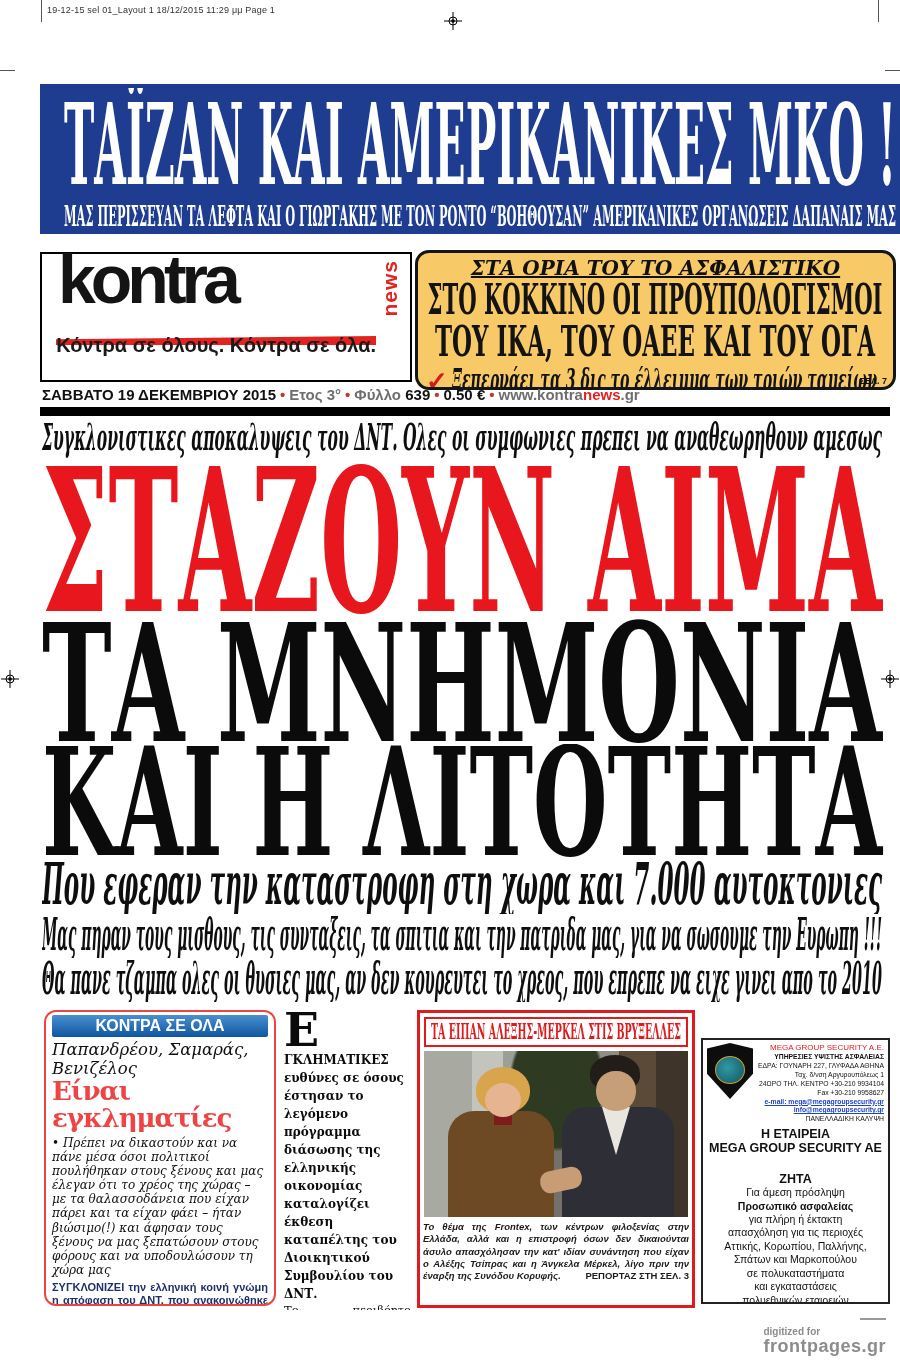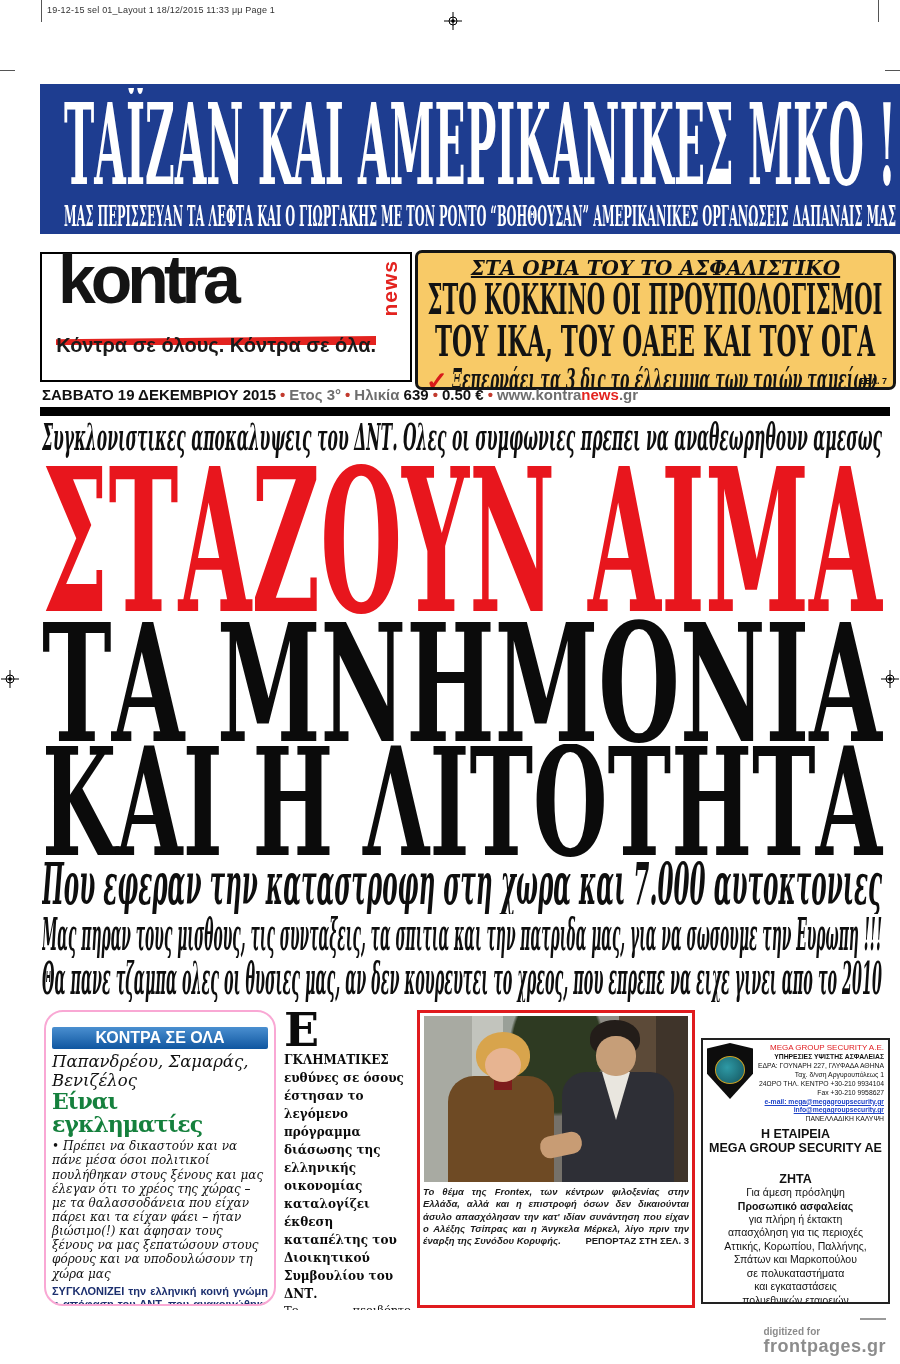--- a/index.html
+++ b/index.html
@@ -21,41 +21,41 @@
   
   .logo-box{position:absolute;left:40px;top:252px;width:368px;height:126px;border:2px solid #000;background:#fff;}
   .logo-word{position:absolute;left:16px;top:-14px;font-weight:bold;font-size:68px;letter-spacing:-5px;color:#141414;}
   .logo-news{position:absolute;right:8px;top:6px;color:#e3231f;writing-mode:vertical-rl;transform:rotate(180deg);
              font-size:21px;font-weight:bold;letter-spacing:1px;}
   .logo-rule{position:absolute;left:14px;right:34px;top:82px;height:9px;background:#e3231f;
              clip-path:polygon(0 35%,100% 0,100% 100%,0 100%);}
   .logo-tagline{position:absolute;right:34px;top:80px;font-weight:bold;font-size:20px;color:#1a1a1a;}
   
   .insurance{position:absolute;left:415px;top:250px;width:475px;height:134px;background:#f8ca67;
-             border:3px solid #151515;border-radius:7px;text-align:center;overflow:hidden;}
+             border:3px solid #151515;border-radius:14px;text-align:center;overflow:hidden;}
   .ins-kicker{font-family:"DejaVu Serif",serif;font-style:italic;font-weight:bold;font-size:20px;
               text-decoration:underline;color:#111;margin-top:3px;}
   .ins-note-row{display:flex;align-items:center;justify-content:flex-start;padding-left:8px;}
   .ins-check{color:#d81a1a;font-size:26px;font-weight:bold;line-height:1;margin-right:4px;}
   .ins-ref{position:absolute;right:6px;bottom:1px;font-size:9px;font-weight:bold;color:#111;}
   
   .dateline{position:absolute;left:42px;top:386px;width:848px;font-size:15px;font-weight:bold;color:#111;}
   .dl-sec{color:#6e6e6e;}
   .dl-b{color:#c23a2e;padding:0 4px;}
   .dl-news{color:#e3231f;}
   .rule-black{position:absolute;left:40px;top:407px;width:850px;height:9px;background:#000;}
   
   .abs{position:absolute;}
   
-  .kontra-box{position:absolute;left:44px;top:1010px;width:232px;height:296px;border:2px solid #f9a8d4;
-              border-radius:19px;padding:15px 6px;box-sizing:border-box;overflow:hidden;background:#fff;}
+  .kontra-box{position:absolute;left:44px;top:1010px;width:232px;height:296px;border:2px solid #ef4444;
+              border-radius:12px;padding:3px 6px;box-sizing:border-box;overflow:hidden;background:#fff;}
   .kontra-header{background:linear-gradient(#4a8fd0,#0f56a0);color:#fff;font-weight:bold;font-size:16px;
                  text-align:center;padding:2px 0;border-radius:2px;}
   .kontra-names{font-family:"DejaVu Serif",serif;font-style:italic;font-size:16.5px;color:#111;margin-top:3px;}
-  .kontra-title{font-family:"DejaVu Serif",serif;font-weight:bold;font-size:22px;letter-spacing:-1px;color:#15803d;line-height:1.05;}
+  .kontra-title{font-family:"DejaVu Serif",serif;font-weight:bold;font-size:26px;letter-spacing:-1px;color:#ef4444;line-height:1.05;}
   .kontra-bullet-p{font-family:"DejaVu Serif",serif;font-style:italic;font-size:12px;line-height:1.18;color:#111;margin-top:3px;}
   .kontra-strong{font-size:11px;line-height:1.2;font-weight:bold;color:#1c2f6e;margin-top:4px;text-align:justify;}
   .imf{position:absolute;left:284px;top:1010px;width:127px;height:300px;overflow:hidden;}
   .imf-dropcap{float:left;font-family:"DejaVu Serif",serif;font-weight:bold;font-size:46px;line-height:.82;
                margin:2px 3px 0 0;color:#0b0b0b;}
   .imf-lead{font-family:"DejaVu Serif",serif;font-weight:bold;font-size:12px;line-height:1.16;color:#0b0b0b;text-align:justify;}
   .imf-body{font-family:"DejaVu Serif",serif;font-size:11.5px;line-height:1.16;color:#111;text-align:justify;margin-top:2px;}
   .meeting{position:absolute;left:417px;top:1010px;width:278px;height:298px;border:3px solid #e01b1e;
            box-sizing:border-box;background:#fff;padding:3px;overflow:hidden;}
   .meeting-header{border:2px solid #e01b1e;margin:1px 1px 4px;text-align:center;line-height:0;}
@@ -91,21 +91,21 @@
              font-family:"Liberation Sans",sans-serif;}
   .digitized .l1{font-size:10px;}
   .digitized .l2{font-size:18px;letter-spacing:.5px;}
   .dig-dash{position:absolute;right:14px;bottom:44px;width:26px;height:2px;background:#9a9a9a;}
 </style>
 </head>
 <body>
 
 <div class="page">
 
-  <div class="print-meta">19-12-15 sel 01_Layout 1  18/12/2015  11:33 μμ  Page 1</div>
+  <div class="print-meta">19-12-15 sel 01_Layout 1  18/12/2015  11:29 μμ  Page 1</div>
   <div class="tick-v-left"></div>
   <div class="tick-v-right"></div>
   <div class="dash l"></div>
   <div class="dash r"></div>
   <div class="regmark" style="left:444px;top:12px;">
     <svg width="18" height="18">
         <line x1="0" y1="9" x2="18" y2="9" stroke="#000" stroke-width="1"></line>
         <line x1="9" y1="0" x2="9" y2="18" stroke="#000" stroke-width="1"></line>
         <circle cx="9" cy="9" r="4" fill="none" stroke="#000"></circle>
         <circle cx="9" cy="9" r="1.8" fill="#000"></circle>
@@ -155,21 +155,21 @@
     <div class="ins-note-row">
       <span class="ins-check">✓</span>
       <svg width="430" height="30">
         <text class="svg-slab-i" x="0" y="24" font-size="29" fill="#131313" textLength="425" lengthAdjust="spacingAndGlyphs">Ξεπερνάει τα 3 δις το έλλειμμα των τριών ταμείων</text>
       </svg>
     </div>
     <div class="ins-ref">ΣΕΛ. 7</div>
   </div>
 
   <div class="dateline">
-    <span>ΣΑΒΒΑΤΟ 19 ΔΕΚΕΜΒΡΙΟΥ 2015</span><span class="dl-b">•</span><span class="dl-sec">Ετος 3°</span><span class="dl-b">•</span><span class="dl-sec">Ηλικία</span> <span>639</span><span class="dl-b">•</span><span>0.50 €</span><span class="dl-b">•</span><span class="dl-sec">www.kontra</span><span class="dl-news">news</span><span class="dl-sec">.gr</span>
+    <span>ΣΑΒΒΑΤΟ 19 ΔΕΚΕΜΒΡΙΟΥ 2015</span><span class="dl-b">•</span><span class="dl-sec">Ετος 3°</span><span class="dl-b">•</span><span class="dl-sec">Φύλλο</span> <span>639</span><span class="dl-b">•</span><span>0.50 €</span><span class="dl-b">•</span><span class="dl-sec">www.kontra</span><span class="dl-news">news</span><span class="dl-sec">.gr</span>
   </div>
   <div class="rule-black"></div>
 
   <svg class="abs" style="left:42px;top:416px;" width="848" height="42">
     <text class="svg-slab-i" x="0" y="34" font-size="38" fill="#0e0e0e" textLength="840" lengthAdjust="spacingAndGlyphs">Συγκλονιστικες αποκαλυψεις του ΔΝΤ. Ολες οι συμφωνιες πρεπει να αναθεωρηθουν αμεσως</text>
   </svg>
   <svg class="abs" style="left:42px;top:459px;" width="848" height="158">
     <text class="svg-slab" x="0" y="152" font-size="198" fill="#e8161d" textLength="840" lengthAdjust="spacingAndGlyphs">ΣΤΑΖΟΥΝ ΑΙΜΑ</text>
   </svg>
   <svg class="abs" style="left:42px;top:618px;" width="848" height="128">
@@ -200,20 +200,25 @@
   <div class="imf">
     <div>
       <span class="imf-dropcap">Ε</span>
       <span class="imf-lead">ΓΚΛΗΜΑΤΙΚΕΣ ευθύνες σε όσους έστησαν το λεγόμενο πρόγραμμα διάσωσης της ελληνικής οικονομίας καταλογίζει έκθεση καταπέλτης του Διοικητικού Συμβουλίου του ΔΝΤ.</span>
     </div>
     <div class="imf-body">Το περιβόητο πρόγραμμα το οποίο διαφήμιζε η τρόικα εξωτερικού και εσωτερικού ως το μοναδικό εργαλείο που θα έβγαζε τη χώρα από την κρίση, το μόνο που πέτυχε σύμφωνα με το ΔΝΤ είναι να βυθίσει την οικονομία στην ύφεση, να περιορίσει τη ζήτηση και να καταστρέφει ένα ολόκληρο ιστορικό λαό.</div>
 
   </div>
 
   <div class="meeting">
+    <div class="meeting-header">
+      <svg width="258" height="26">
+        <text class="svg-slab" x="129" y="20" text-anchor="middle" font-size="23" fill="#e01b1e" textLength="250" lengthAdjust="spacingAndGlyphs">ΤΑ ΕΙΠΑΝ ΑΛΕΞΗΣ-ΜΕΡΚΕΛ ΣΤΙΣ ΒΡΥΞΕΛΛΕΣ</text>
+      </svg>
+    </div>
     <div class="photo">
       <div class="plant"></div>
       <div class="m-body"></div>
       <div class="m-collar"></div>
       <div class="m-hair"></div>
       <div class="m-face"></div>
       <div class="t-body"></div>
       <div class="t-shirt"></div>
       <div class="t-hair"></div>
       <div class="t-face"></div>

